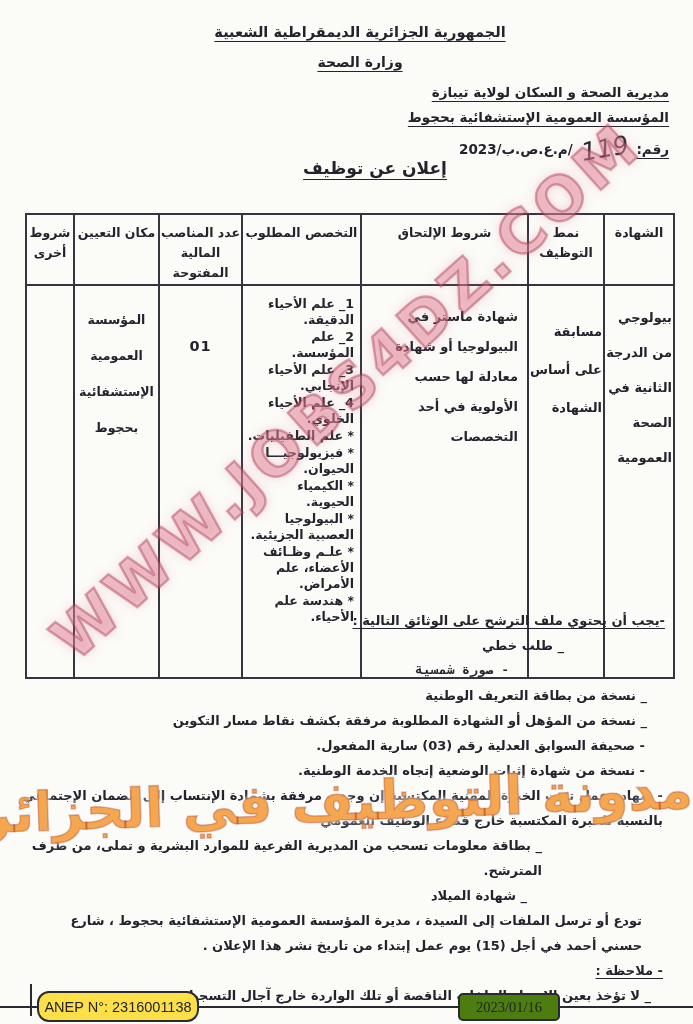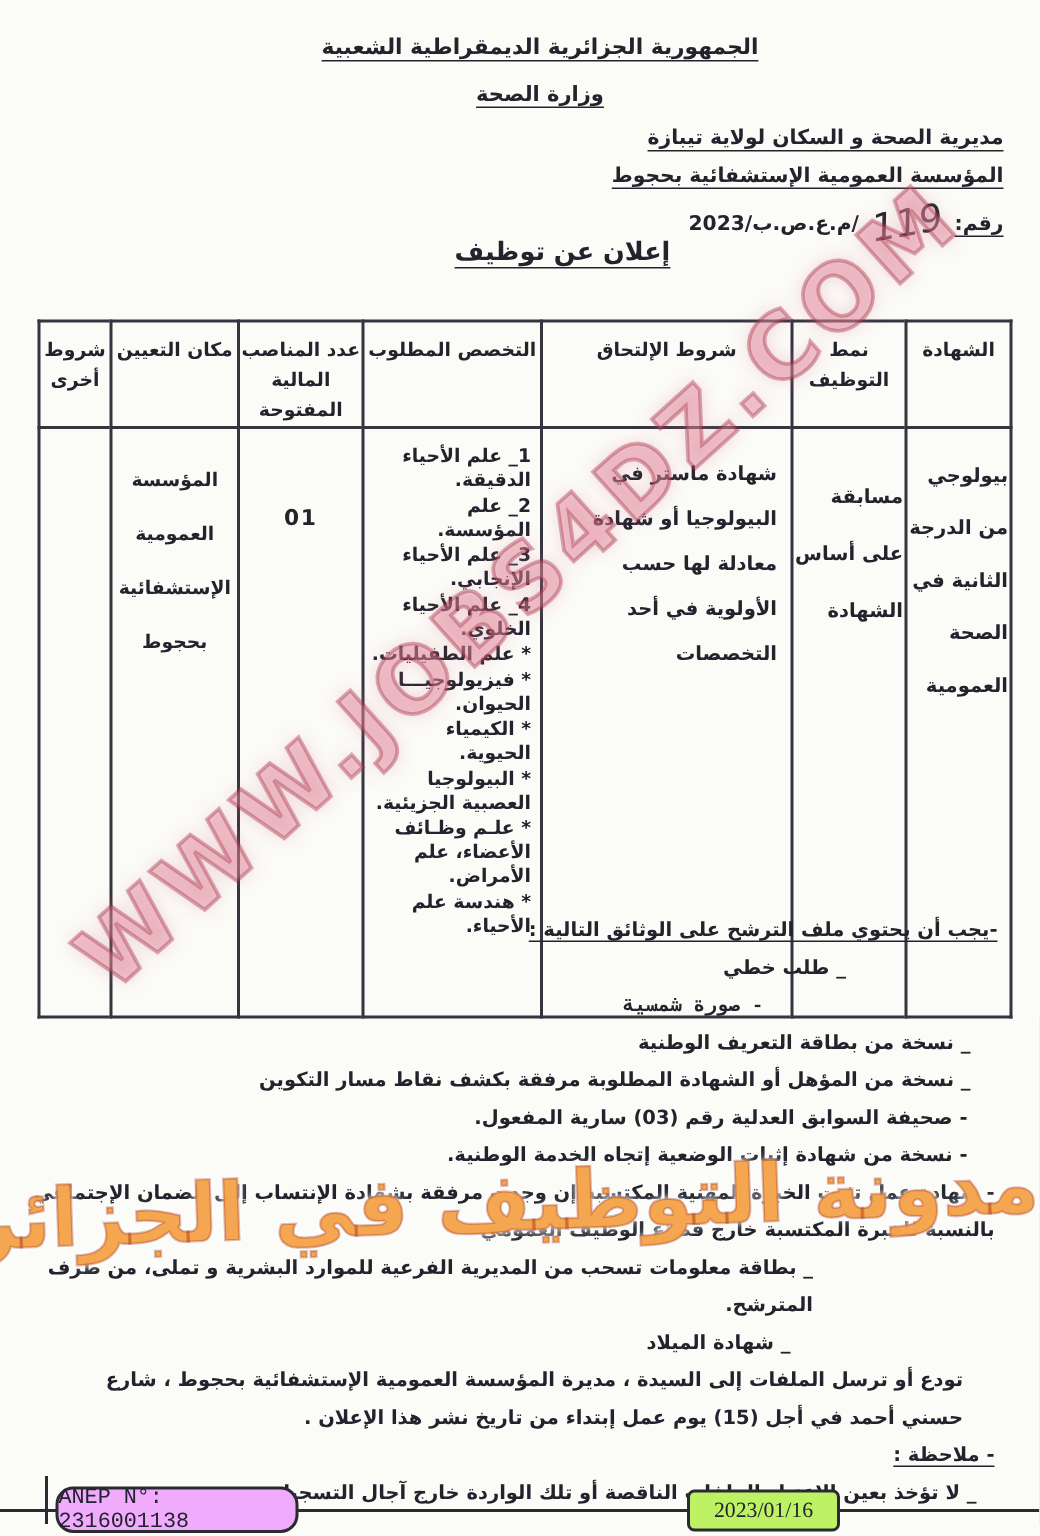--- a/index.html
+++ b/index.html
@@ -38,24 +38,24 @@
   .mr175{margin-right:113px;} .mr168{margin-right:168px;font-family:Liberation Mono, monospace;} .mr30{margin-right:30px;}
   .mr32{margin-right:32px;} .mr14{margin-right:14px;margin-left:6px;}
   .mr135{margin-right:135px;} .mr150{margin-right:150px;}
   .d-para{margin-right:35px;margin-left:40px;text-align:right;}
   .d-note{margin-right:14px;text-decoration:underline;text-underline-offset:3px;}
   .d-final{margin-right:26px;}
   
   .footer-line{position:absolute;top:1006px;left:0;width:693px;border-top:2px solid #2a2a33;}
   .left-tick{position:absolute;left:30px;top:984px;height:32px;border-left:2px solid #2a2a33;}
   .anep-box{position:absolute;top:991px;left:37px;width:158px;height:27px;border:2px solid #2a2a33;
-            border-radius:12px;background:#f0abfc;display:flex;align-items:center;justify-content:center;
-            font-family:Liberation Mono, monospace;font-size:14.5px;z-index:3;}
+            border-radius:12px;background:#fde047;display:flex;align-items:center;justify-content:center;
+            font-family:Liberation Sans, sans-serif;font-size:14.5px;z-index:3;}
   .date-box{position:absolute;top:993px;left:458px;width:98px;height:24px;border:2px solid #2a2a33;
-            border-radius:5px;background:#bef264;display:flex;align-items:center;justify-content:center;
+            border-radius:5px;background:#4d7c0f;display:flex;align-items:center;justify-content:center;
             font-family:"Liberation Serif",serif;font-size:14.5px;z-index:3;}
   
   .wm-diagonal{position:absolute;top:356px;left:-70px;width:832px;text-align:center;
                transform:rotate(-42deg);font-size:60px;font-weight:bold;letter-spacing:5px;
                color:rgba(224,130,150,0.42);-webkit-text-stroke:2.5px rgba(164,48,72,0.40);
                text-shadow:0 0 12px rgba(220,120,140,0.35);pointer-events:none;z-index:4;white-space:nowrap;}
   .wm-banner{position:absolute;top:770px;left:0;width:693px;text-align:center;direction:rtl;
              font-size:54px;font-weight:bold;transform:rotate(-2deg);
              color:rgba(243,146,42,0.82);-webkit-text-stroke:1.5px rgba(150,40,30,0.30);
              text-shadow:0 0 8px rgba(255,255,255,0.95),0 0 3px rgba(255,255,255,0.9);

